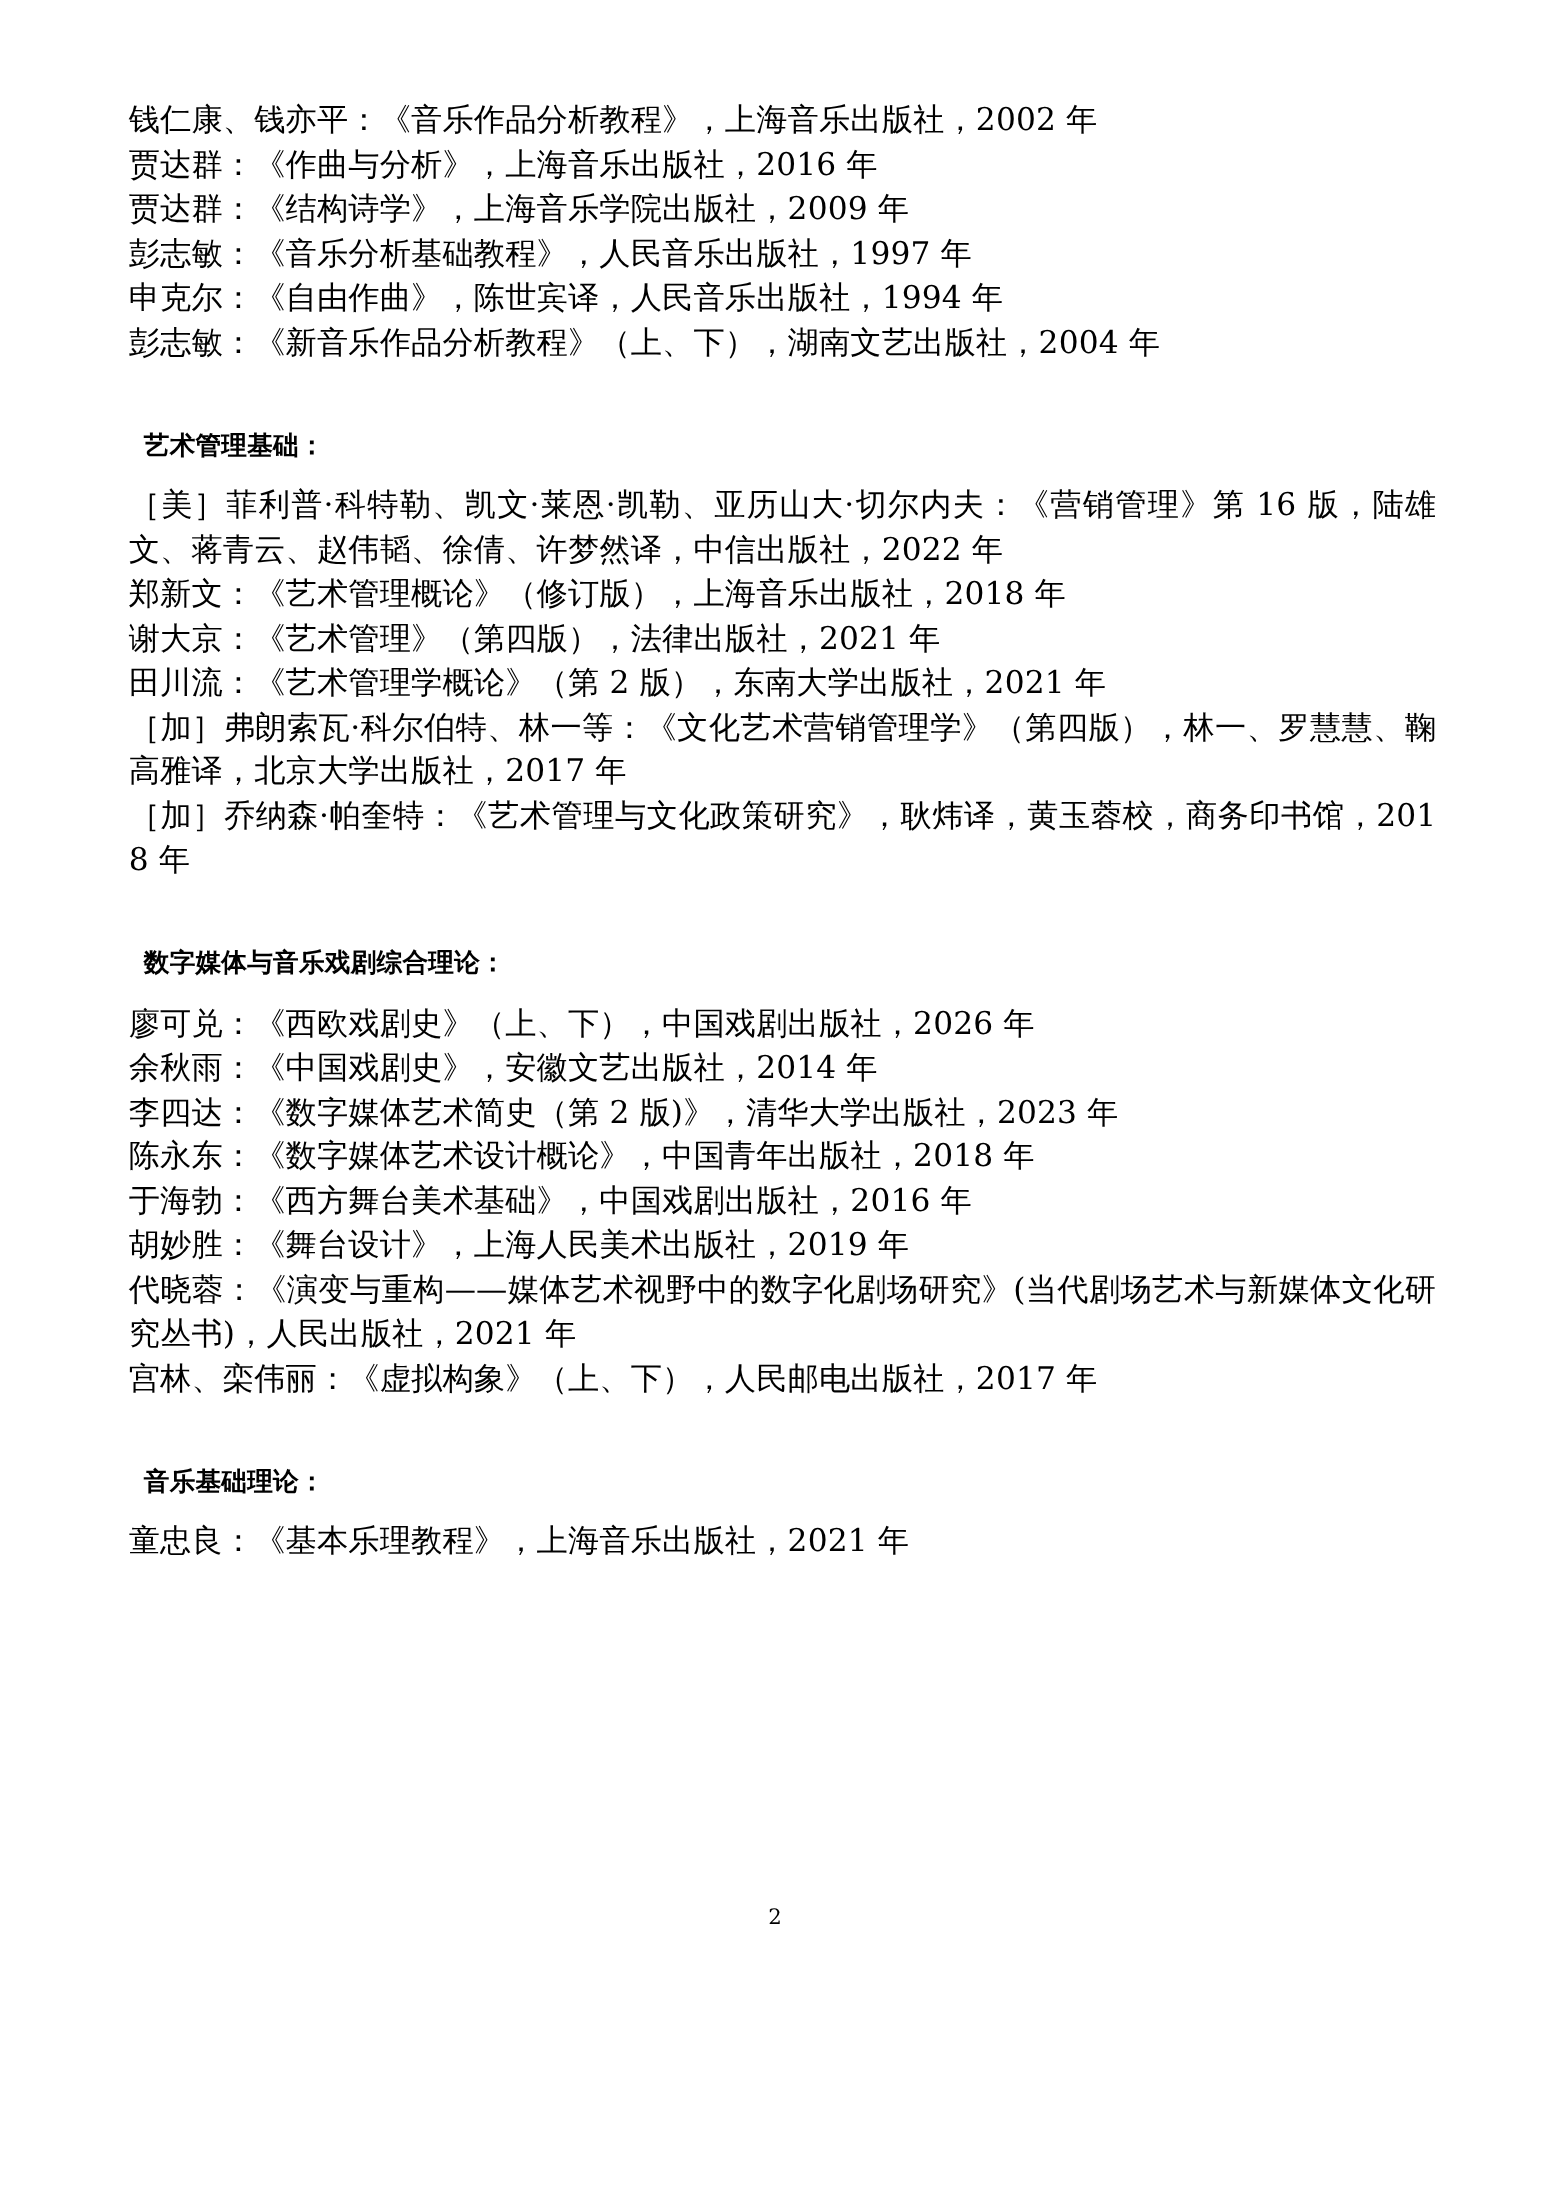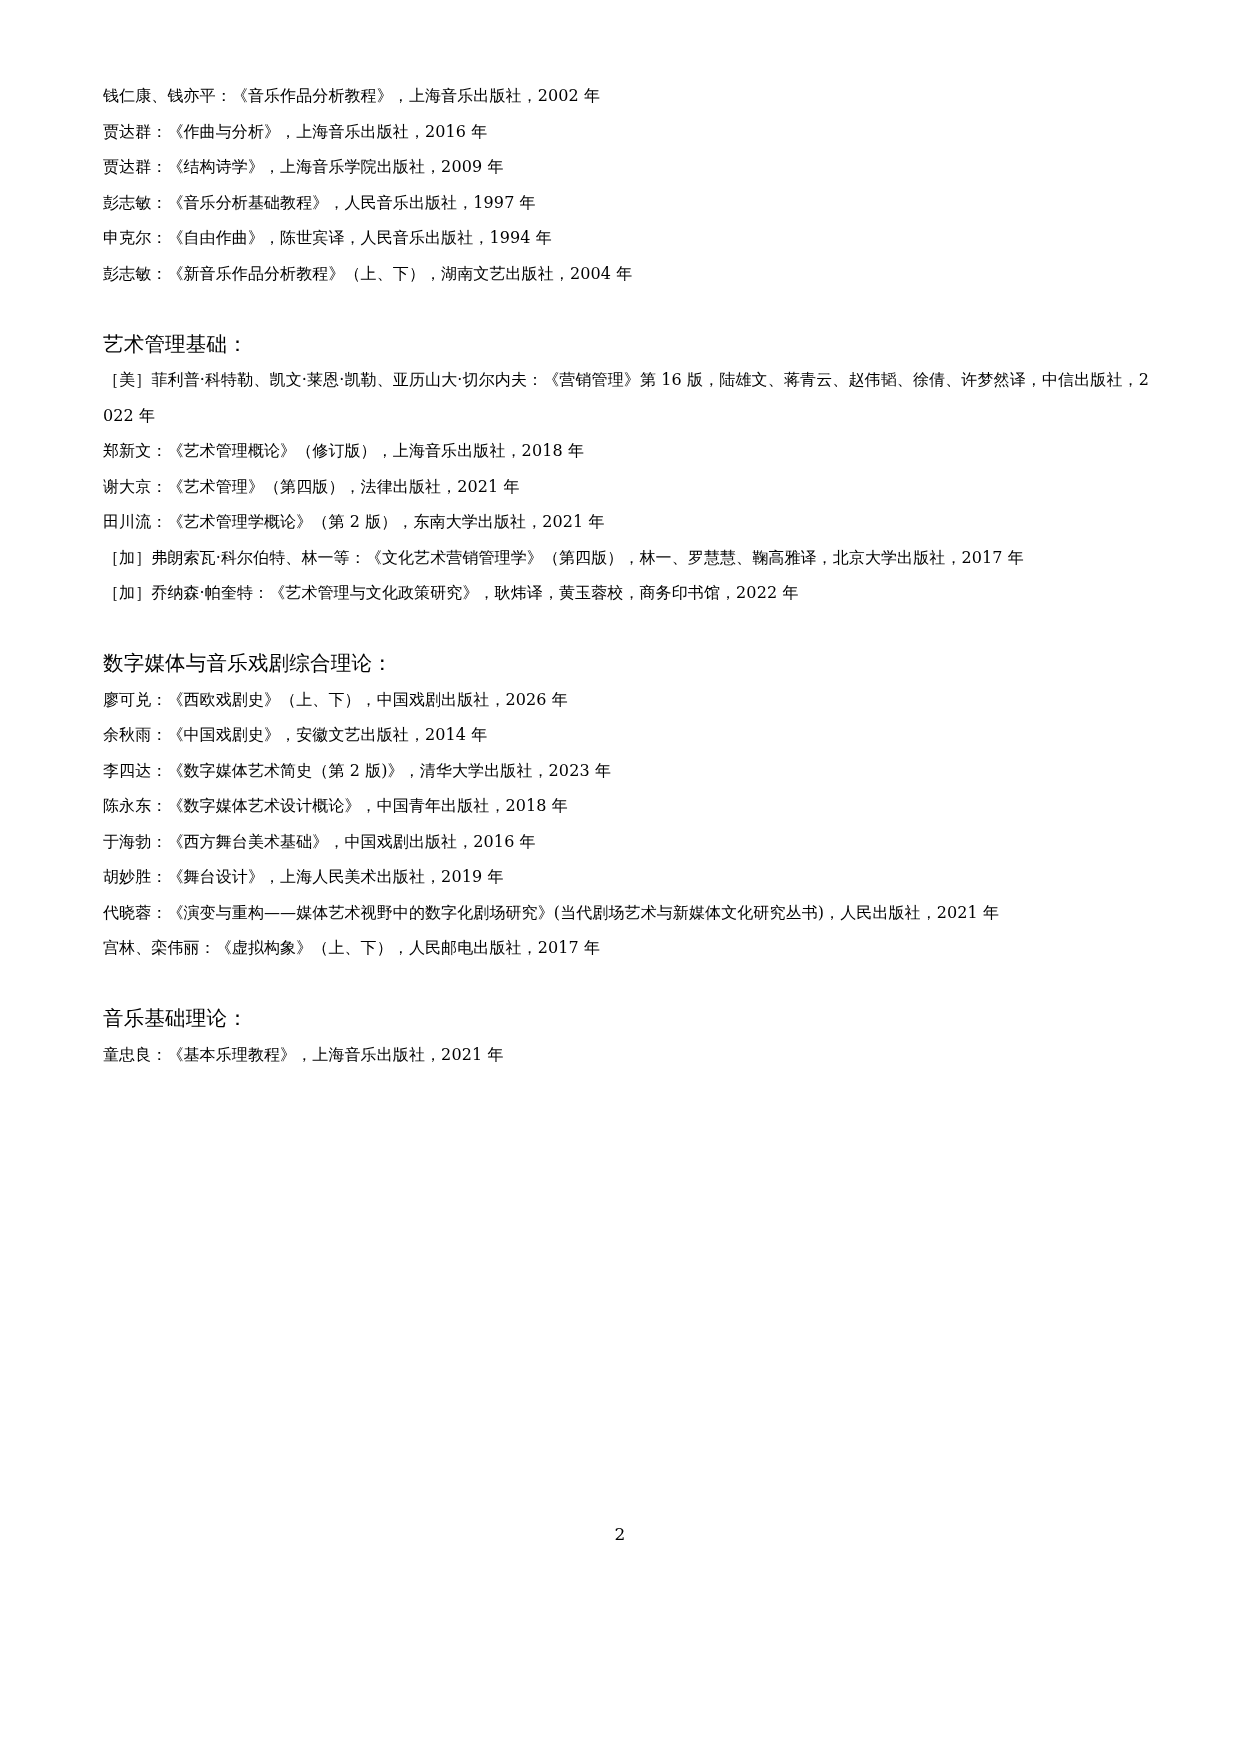--- a/index.html
+++ b/index.html
@@ -19,33 +19,33 @@
     box-sizing: border-box;
     overflow: hidden;
   }
   .content {
     position: absolute;
     left: 103px;
     top: 78px;
     width: 1046px;
   }
   .para {
-    font-size: 16px;
+    font-size: 25px;
     line-height: 35.5px;
     text-align: justify;
     text-justify: inter-character;
     margin: 0;
     letter-spacing: 0.1px;
     word-break: break-all;
   }
   .section-head {
     font-size: 20.5px;
     line-height: 35.5px;
-    font-weight: normal;
-    margin: 0;
+    font-weight: bold;
+    margin: 12px;
     letter-spacing: 0.2px;
   }
   .spacer {
     height: 35.5px;
   }
   .footer {
     position: absolute;
     left: 0;
     right: 0;
     top: 1524px;
@@ -74,21 +74,21 @@
     <div class="spacer"></div>
 
     <p class="section-head">艺术管理基础：</p>
 
     <div class="group">
       <p class="para">［美］菲利普·科特勒、凯文·莱恩·凯勒、亚历山大·切尔内夫：《营销管理》第 16 版，陆雄文、蒋青云、赵伟韬、徐倩、许梦然译，中信出版社，2022 年</p>
       <p class="para">郑新文：《艺术管理概论》（修订版），上海音乐出版社，2018 年</p>
       <p class="para">谢大京：《艺术管理》（第四版），法律出版社，2021 年</p>
       <p class="para">田川流：《艺术管理学概论》（第 2 版），东南大学出版社，2021 年</p>
       <p class="para">［加］弗朗索瓦·科尔伯特、林一等：《文化艺术营销管理学》（第四版），林一、罗慧慧、鞠高雅译，北京大学出版社，2017 年</p>
-      <p class="para">［加］乔纳森·帕奎特：《艺术管理与文化政策研究》，耿炜译，黄玉蓉校，商务印书馆，2022 年</p>
+      <p class="para">［加］乔纳森·帕奎特：《艺术管理与文化政策研究》，耿炜译，黄玉蓉校，商务印书馆，2018 年</p>
     </div>
 
     <div class="spacer"></div>
 
     <p class="section-head">数字媒体与音乐戏剧综合理论：</p>
 
     <div class="group">
       <p class="para">廖可兑：《西欧戏剧史》（上、下），中国戏剧出版社，2026 年</p>
       <p class="para">余秋雨：《中国戏剧史》，安徽文艺出版社，2014 年</p>
       <p class="para">李四达：《数字媒体艺术简史（第 2 版)》，清华大学出版社，2023 年</p>

